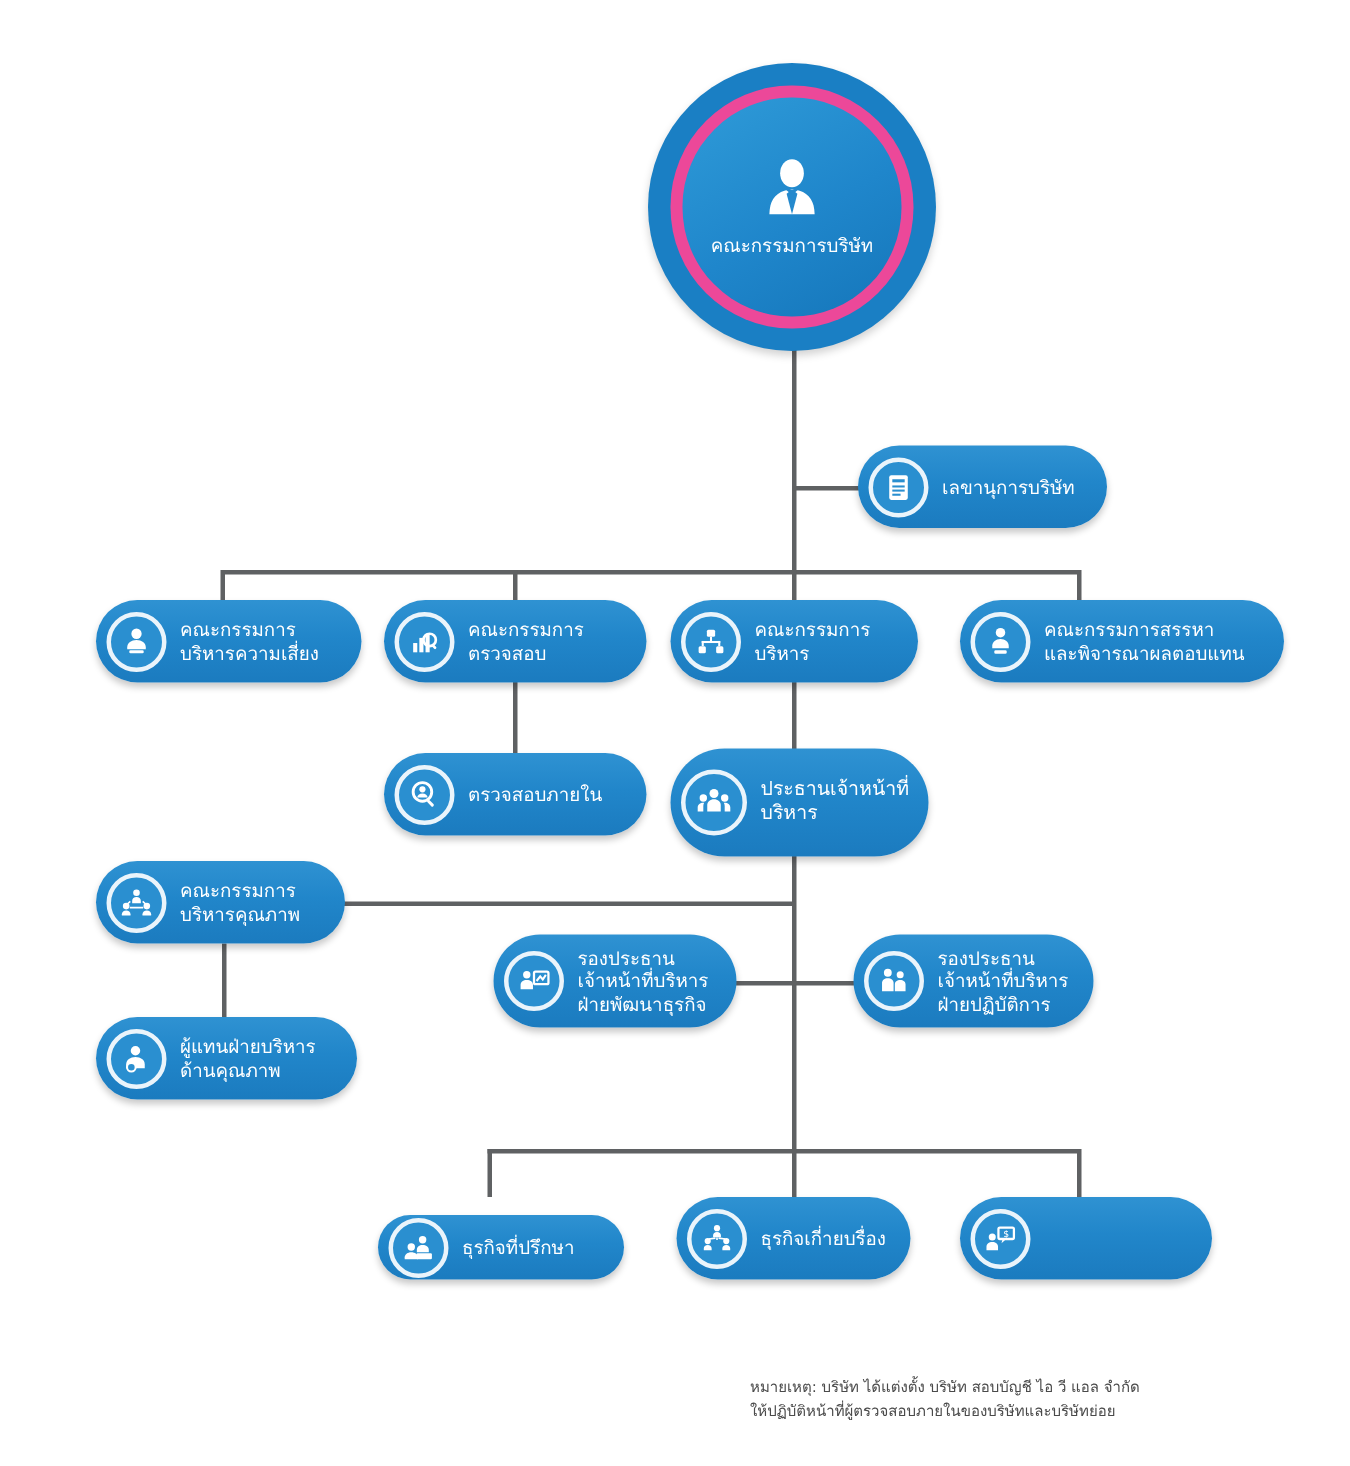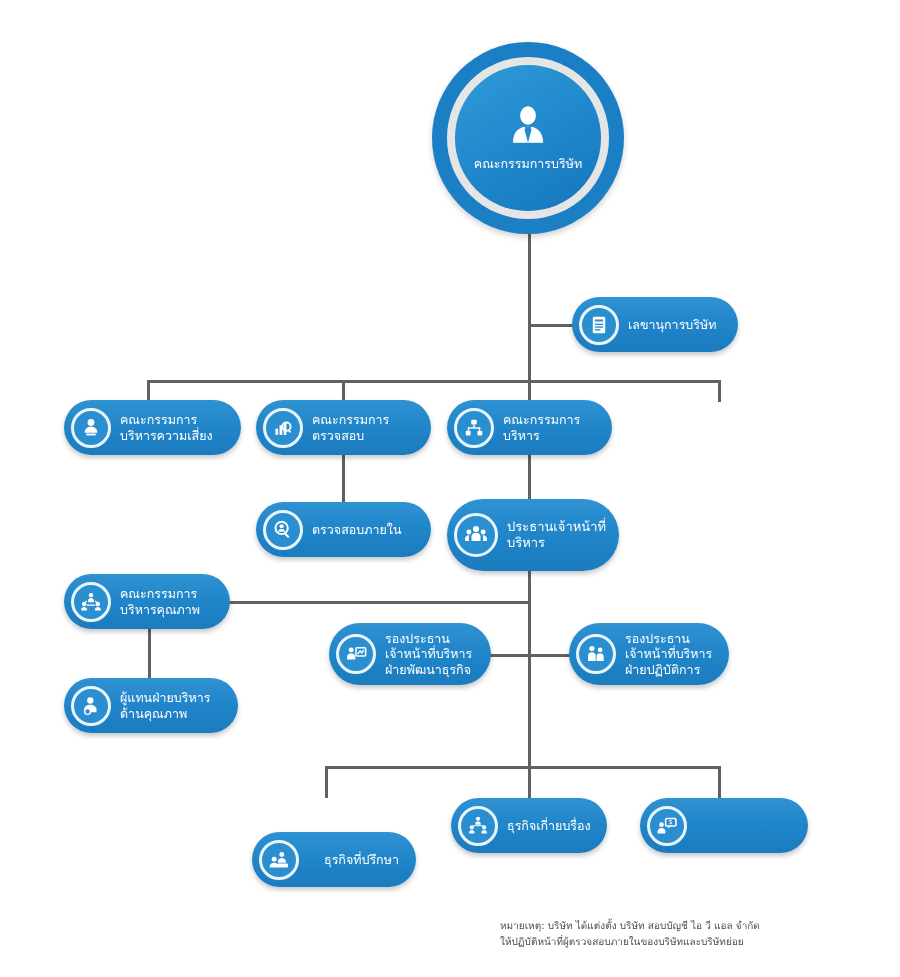--- a/index.html
+++ b/index.html
@@ -23,21 +23,21 @@
   
   .root-node{
     position:absolute;
     border-radius:50%;
     background:#1a7fc4;
     display:flex;align-items:center;justify-content:center;
     box-shadow:0 3px 6px rgba(0,0,0,.18);
   }
   .root-ring2{
     width:84%;height:84%;border-radius:50%;
-    background:#e5e5e5;
+    background:#ec4899;
     display:flex;align-items:center;justify-content:center;
   }
   .root-inner{
     width:90%;height:90%;border-radius:50%;
     background:linear-gradient(150deg,#2f9bd8 0%,#1f86cb 55%,#1576ba 100%);
     display:flex;flex-direction:column;align-items:center;justify-content:center;
     gap:2px;
   }
   .root-inner .root-label{
     color:#ffffff;font-size:12.5px;line-height:1.25;text-align:center;
@@ -183,20 +183,31 @@
         <rect x="15" y="11" width="2" height="5" fill="#fff"></rect>
         <rect x="7" y="15" width="18" height="2" fill="#fff"></rect>
         <rect x="7" y="15" width="2" height="5" fill="#fff"></rect>
         <rect x="23" y="15" width="2" height="5" fill="#fff"></rect>
       </svg>
     </div>
     <div class="label">คณะกรรมการ
 บริหาร</div>
   </div>
 
+  <div class="node size-sm" style="left:640px;top:400px;width:216px;height:55px;">
+    <div class="disc">
+      <svg viewBox="0 0 32 32" aria-hidden="true">
+        <circle cx="16" cy="7" r="4.6" fill="#fff"></circle>
+        <path d="M16 13c-4.6 0-8 3-8 6.6V22h16v-2.4C24 16 20.6 13 16 13z" fill="#fff"></path>
+        <rect x="10" y="24" width="12" height="3.4" rx="1.3" fill="#fff"></rect>
+      </svg>
+    </div>
+    <div class="label">คณะกรรมการสรรหา
+และพิจารณาผลตอบแทน</div>
+  </div>
 
   <div class="node size-sm" style="left:256px;top:502px;width:175px;height:55px;">
     <div class="disc">
       <svg viewBox="0 0 32 32" aria-hidden="true">
         <circle cx="14" cy="13" r="9" fill="none" stroke="#fff" stroke-width="2.8"></circle>
         <circle cx="14" cy="10.5" r="3" fill="#fff"></circle>
         <path d="M14 14.5c-3 0-5 1.8-5 4h10c0-2.2-2-4-5-4z" fill="#fff"></path>
         <rect x="20" y="20" width="8" height="3" rx="1.4" fill="#fff" transform="rotate(45 20 20)"></rect>
       </svg>
     </div>
@@ -267,21 +278,21 @@
         <path d="M10 13.4c-3.2 0-5.6 2-5.6 4.6V26h11.2v-8c0-2.6-2.4-4.6-5.6-4.6z" fill="#fff"></path>
         <circle cx="22" cy="10" r="3.4" fill="#fff"></circle>
         <path d="M22 15c-3 0-5.2 1.8-5.2 4.2V26h10.4v-6.8c0-2.4-2.2-4.2-5.2-4.2z" fill="#fff"></path>
       </svg>
     </div>
     <div class="label">รองประธาน
 เจ้าหน้าที่บริหาร
 ฝ่ายปฏิบัติการ</div>
   </div>
 
-  <div class="node size-sm" style="left:252px;top:832px;width:164px;height:55px;gap:16px;">
+  <div class="node size-sm" style="left:252px;top:810px;width:164px;height:43px;">
     <div class="disc">
       <svg viewBox="0 0 32 32" aria-hidden="true">
         <circle cx="20" cy="8" r="3.6" fill="#fff"></circle>
         <path d="M20 13c-3.2 0-5.6 2-5.6 4.6V20H26v-2.4C26 15 23.2 13 20 13z" fill="#fff"></path>
         <circle cx="9" cy="15" r="3.6" fill="#fff"></circle>
         <path d="M9 20c-3.6 0-6.4 2.2-6.4 5V27h13v-2c0-2.8-3-5-6.6-5z" fill="#fff"></path>
         <rect x="14" y="21" width="15" height="6" rx="1.2" fill="#fff"></rect>
       </svg>
     </div>
     <div class="label">ธุรกิจที่ปรึกษา</div>

